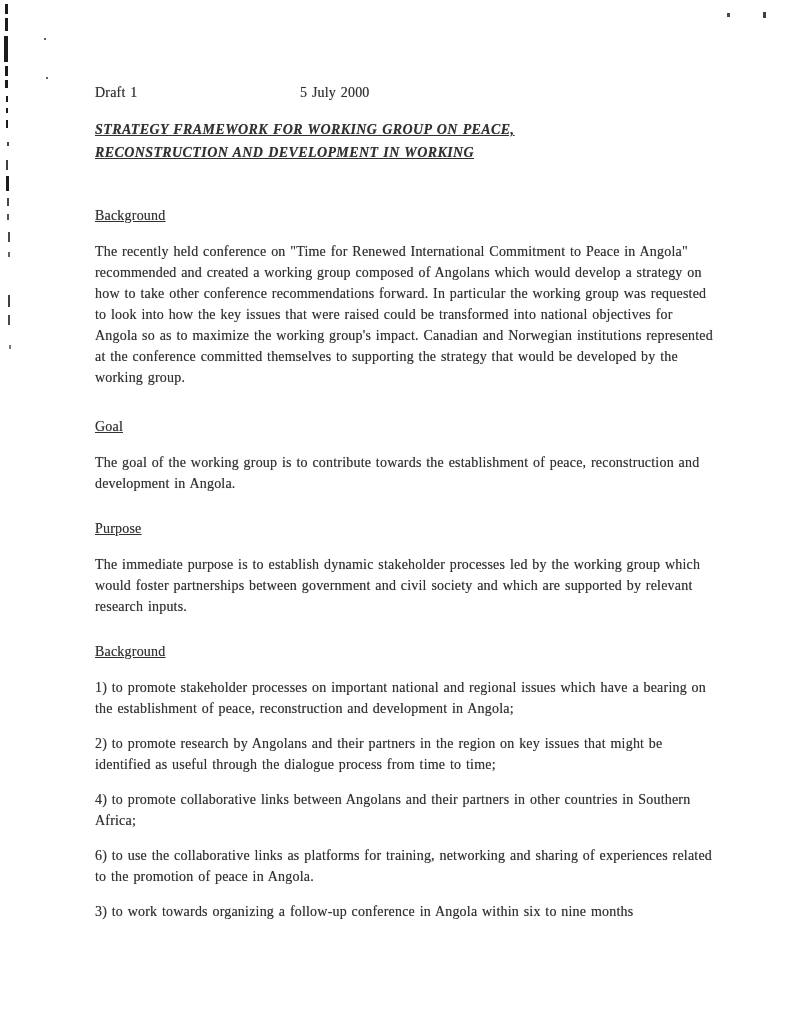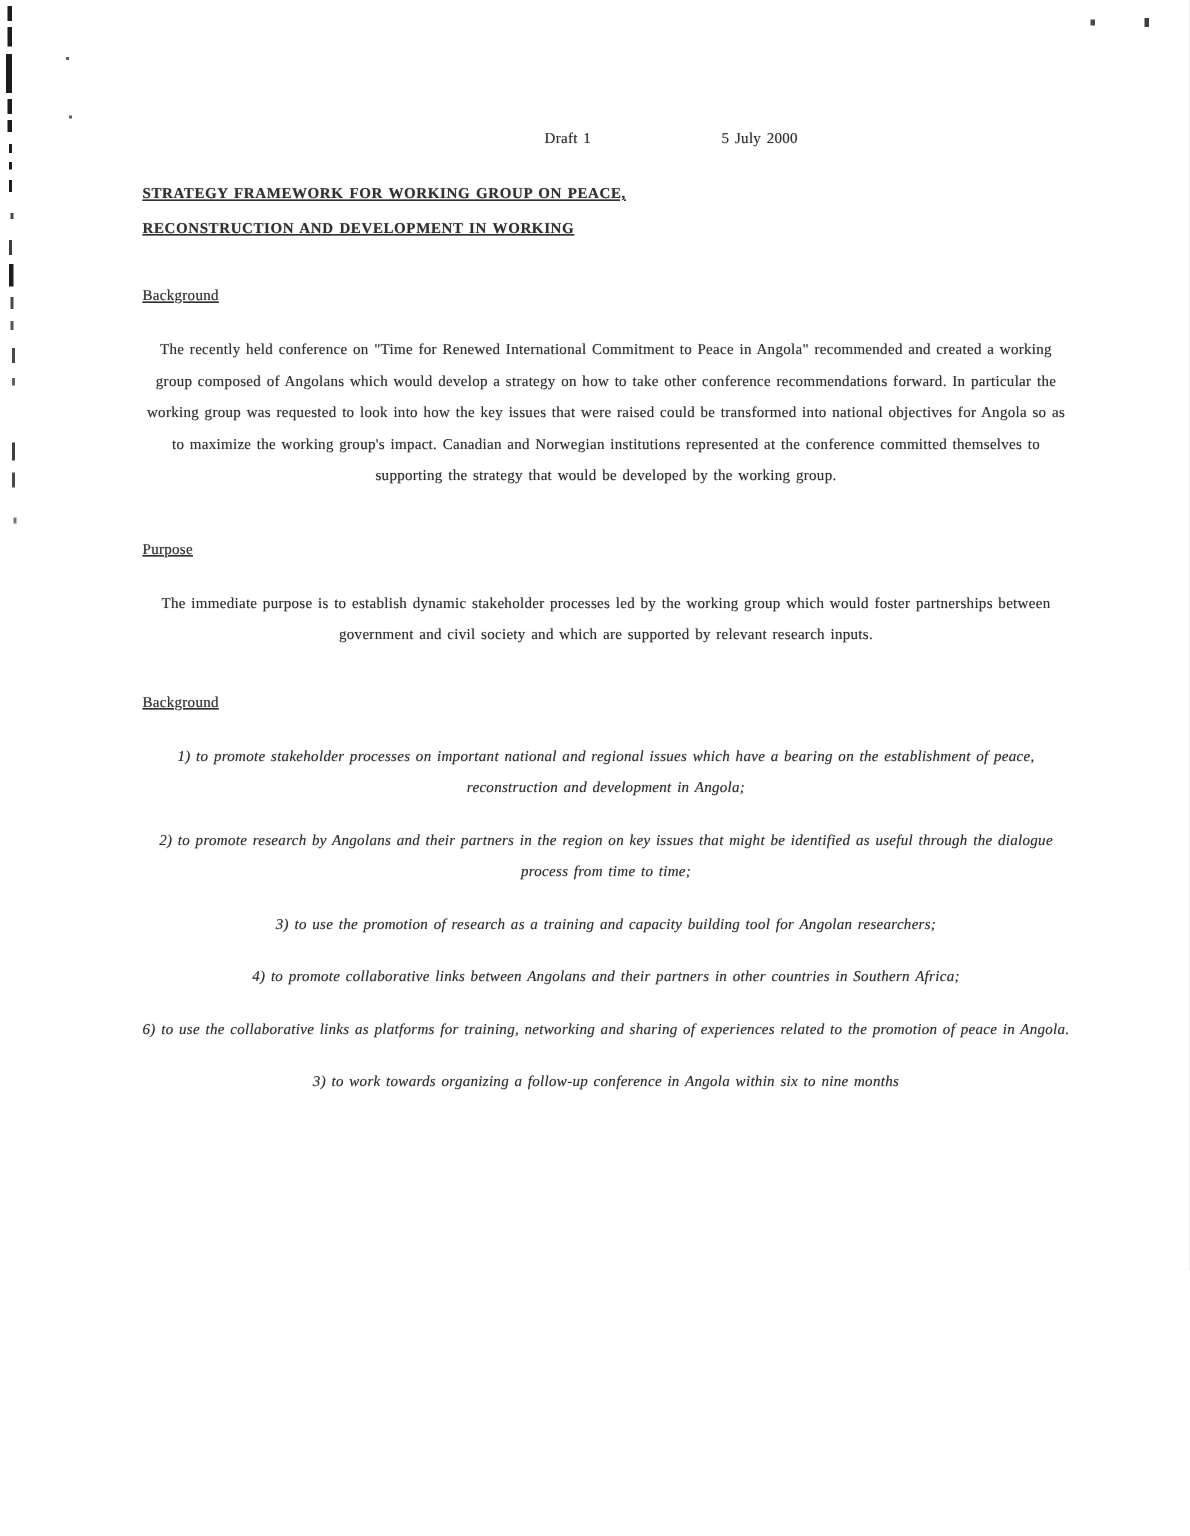--- a/index.html
+++ b/index.html
@@ -15,60 +15,59 @@
     overflow: hidden;
     font-family: "Liberation Serif", "DejaVu Serif", serif;
     color: #2e2e2e;
   }
   
   .doc-body {
     position: absolute;
     top: 82px;
     left: 95px;
     width: 618px;
-    font-size: 10px;
+    font-size: 14px;
     line-height: 21px;
     letter-spacing: 0.2px;
     text-shadow: 0 0 0.7px rgba(40,40,40,0.55);
     filter: blur(0.22px) contrast(0.96);
     word-spacing: 1px;
-    text-align: center;
   }
   .doc-header {
     position: relative;
     height: 21px;
     margin-bottom: 16px;
   }
   .draft-label { display: inline-block; width: 205px; }
   .doc-date { display: inline-block; }
   .doc-title {
     font-weight: bold;
     letter-spacing: 0.4px;
-    margin-bottom: 24px;
+    margin-bottom: 42px;
+    font-style: italic;
   }
   .doc-title .title-line {
     display: table;
     text-decoration: underline;
     margin-bottom: 2px;
   }
   .section-heading {
     display: table;
     text-decoration: underline;
     margin-bottom: 15px;
   }
   .para {
     margin: 0 0 28px 0;
     font-family: Liberation Serif, serif;
   }
   .para-tight {
     margin: 0 0 24px 0;
   }
   .objective {
     margin: 0 0 14px 0;
-    font-style: italic;
   }
   
   .artifact {
     position: absolute;
     background: #1c1c1c;
     display: block;
   }
 </style>
 </head>
 <body>
@@ -107,30 +106,33 @@
     <div class="doc-title">
       <span class="title-line">STRATEGY FRAMEWORK FOR WORKING GROUP ON PEACE,</span>
       <span class="title-line">RECONSTRUCTION AND DEVELOPMENT IN WORKING</span>
     </div>
 
     <div style="margin-top:15px;">
       <div class="section-heading">Background</div>
       <p class="para">The recently held conference on "Time for Renewed International Commitment to Peace in Angola" recommended and created a working group composed of Angolans which would develop a strategy on how to take other conference recommendations forward. In particular the working group was requested to look into how the key issues that were raised could be transformed into national objectives for Angola so as to maximize the working group's impact. Canadian and Norwegian institutions represented at the conference committed themselves to supporting the strategy that would be developed by the working group.</p>
     </div>
 
+    <div>
+      <div class="section-heading">Goal</div>
+      <p class="para-tight">The goal of the working group is to contribute towards the establishment of peace, reconstruction and development in Angola.</p>
+    </div>
 
     <div>
       <div class="section-heading">Purpose</div>
       <p class="para-tight">The immediate purpose is to establish dynamic stakeholder processes led by the working group which would foster partnerships between government and civil society and which are  supported by relevant research inputs.</p>
     </div>
 
     <div>
       <div class="section-heading">Background</div>
       <p class="objective">1) to promote stakeholder processes on important national and regional issues which have a bearing on the establishment of peace, reconstruction and development in Angola;</p>
       <p class="objective">2) to promote research by Angolans and their partners in the region on key issues that might be identified as useful through the dialogue process from time to time;</p>
-      <p class="objective">3) to use the promotion of research as a training and capacity building tool  for Angolan researchers;</p>
       <p class="objective">4) to promote collaborative links between Angolans and their partners in other countries in Southern Africa;</p>
       <p class="objective">6) to use the collaborative links as platforms for training, networking and sharing of experiences related to the promotion of peace in Angola.</p>
       <p class="objective">3)  to work towards organizing a follow-up conference in Angola within six to nine months</p>
     </div>
 
   </div>
 </div>
 
 </body></html>

